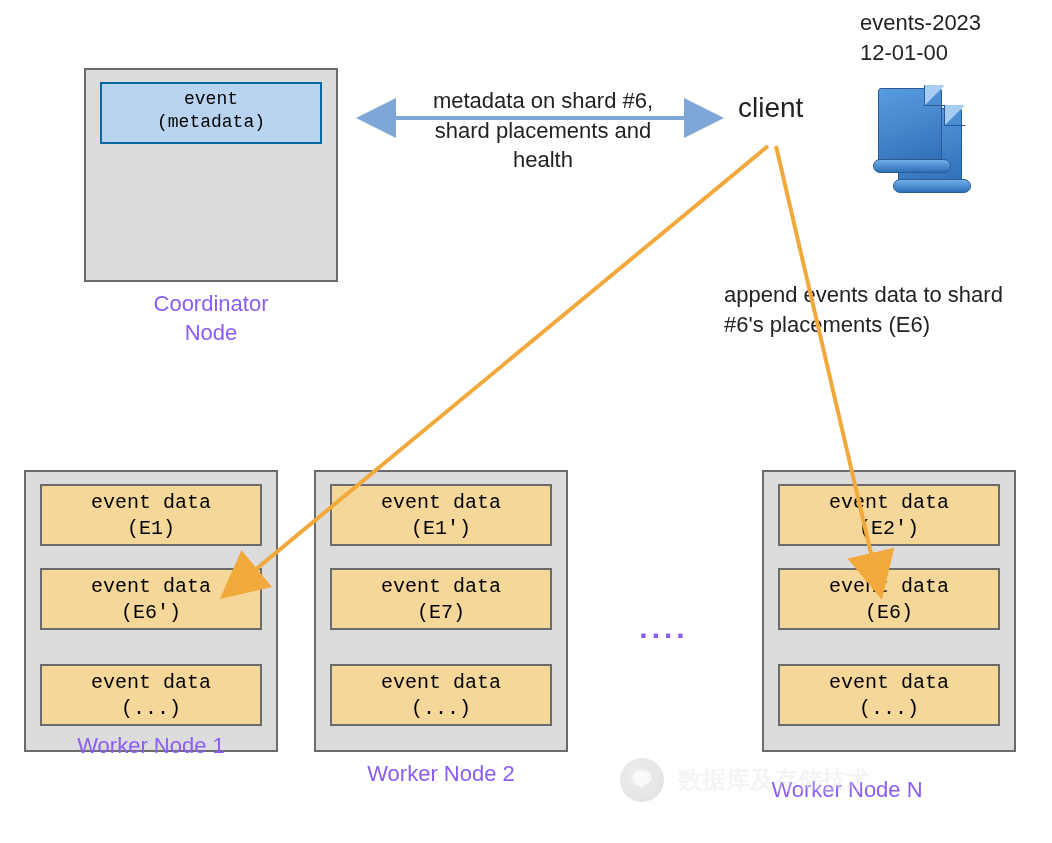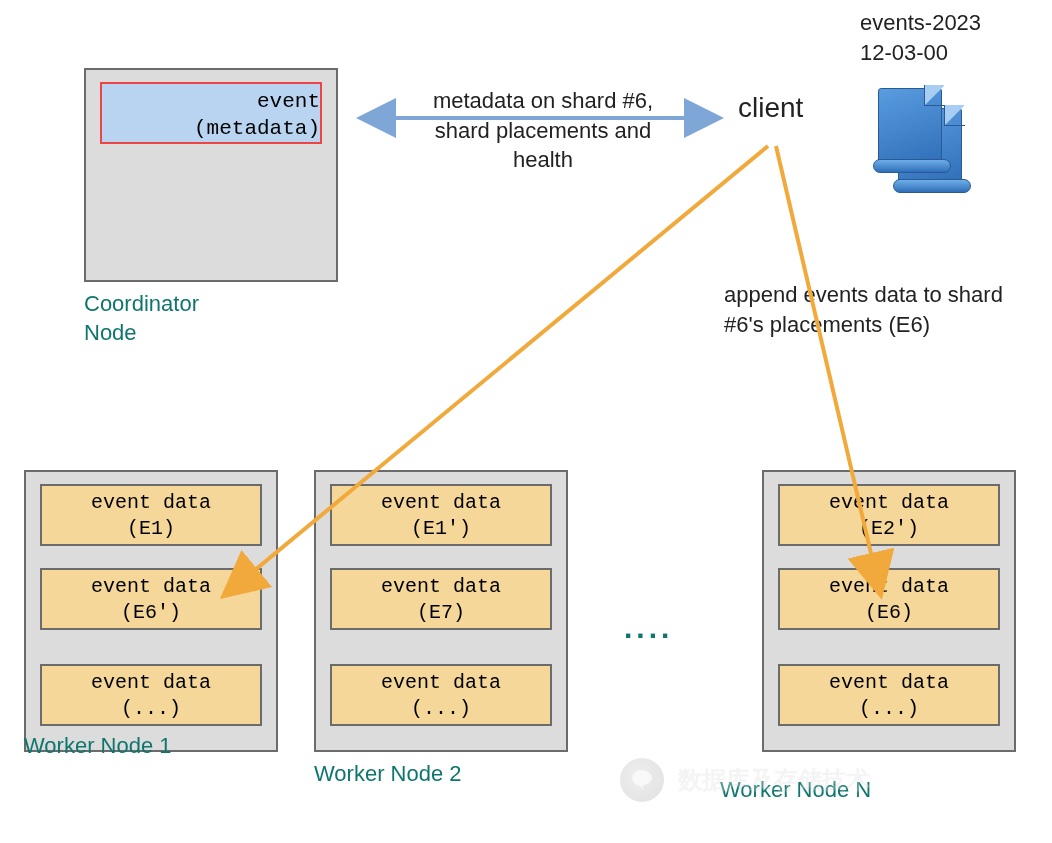--- a/index.html
+++ b/index.html
@@ -12,40 +12,41 @@
     overflow: hidden;
   }
   .node-box {
     position: absolute;
     background: #dcdcdc;
     border: 2px solid #6b6b6b;
   }
   .meta-box {
     position: absolute;
     background: #b8d4f0;
-    border: 2px solid #ef4444;
-    text-align: right;
-    font-size: 21px;
+    border: 2px solid #0369a1;
+    text-align: center;
+    font-size: 18px;
     line-height: 1.3;
     padding: 4px 0;
   }
   .shard-box {
     position: absolute;
     background: #f5d79a;
     border: 2px solid #6b6b6b;
     text-align: center;
     font-size: 20px;
     line-height: 1.3;
     padding: 4px 0;
     font-family: "Courier New", monospace;
   }
   .label {
     position: absolute;
     font-size: 22px;
-    color: #0f766e;
+    color: #8b5cf6;
+    text-align: center;
     line-height: 1.3;
   }
   .anno {
     position: absolute;
     font-size: 22px;
     color: #222;
     line-height: 1.35;
   }
   .mono { font-family: "Courier New", monospace; }
   .client-text { font-size: 28px; }
@@ -123,21 +124,21 @@
 <div class="scrolls" style="left:870px; top:84px; width:110px; height:120px;">
   <div class="scroll" style="left:28px; top:24px;">
       <div class="scroll-bar"></div>
     </div>
   <div class="scroll" style="left:8px; top:4px;">
       <div class="scroll-bar"></div>
     </div>
 </div>
 <div class="anno" style="left:860px; top:8px;">
   <span>events-2023</span><br>
-  <span>12-03-00</span>
+  <span>12-01-00</span>
 </div>
 
 <div class="anno" style="left:408px; top:86px; width:270px;text-align:center;">metadata on shard #6, shard placements and health</div>
 
 <div class="anno" style="left:724px; top:280px; width:280px;">append events data to shard #6's placements (E6)</div>
 
 <div class="node-box" style="left:24px; top:470px; width:254px; height:282px;"></div>
 <div class="shard-box" style="left:40px; top:484px; width:222px; height:62px; white-space:pre-line;">event data
 (E1)</div>
 <div class="shard-box" style="left:40px; top:568px; width:222px; height:62px; white-space:pre-line;">event data

